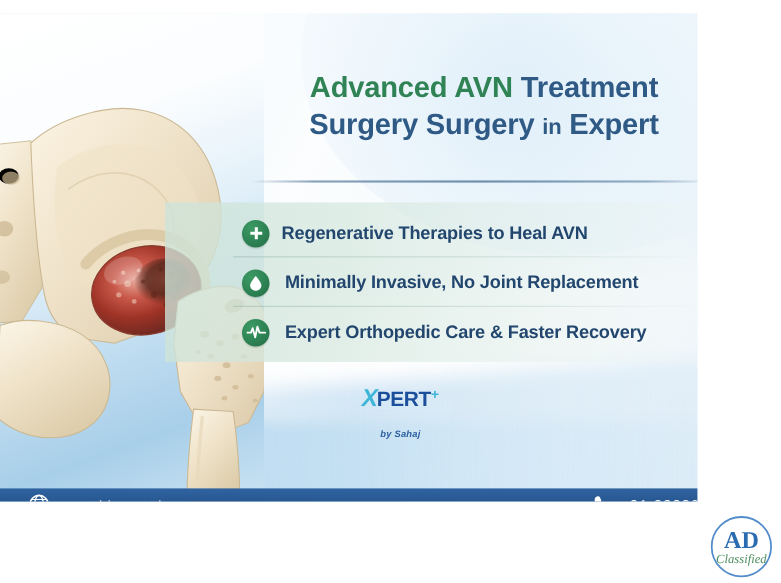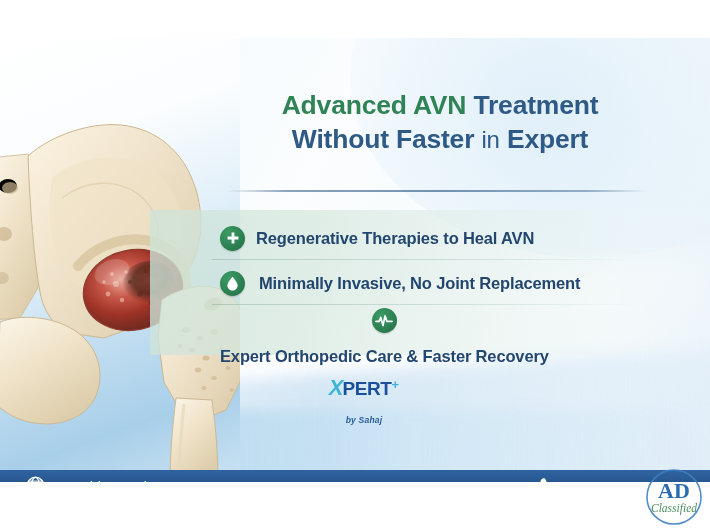--- a/index.html
+++ b/index.html
@@ -17,22 +17,22 @@
     position: relative;
     width: 710px;
     height: 530px;
     background: #ffffff;
   }
 
   
   .ad-banner {
     position: absolute;
     left: 0;
-    top: 38px;
-    width: 710px;
+    top: 12px;
+    width: 634px;
     height: 444px;
     overflow: hidden;
     background: linear-gradient(118deg,
         #eaf4fb 0%,
         #f4fafd 18%,
         #fbfdfe 40%,
         #f7fbfd 62%,
         #eef6fb 82%,
         #e3eef8 100%);
   }
@@ -104,22 +104,22 @@
   .headline-l2 {
     font-size: 26.5px;
     font-weight: bold;
     letter-spacing: -0.2px;
     margin-top: 4px;
     white-space: nowrap;
   }
   .hl-green { color: #2f8355; }
   .hl-blue  { color: #2e5a85; }
   .hl-small {
-    font-size: 24px;
-    font-weight: normal;
+    font-size: 20px;
+    font-weight: bold;
     color: #2e5a85;
   }
 
   .headline-rule {
     position: absolute;
     left: 227px; top: 152px;
     width: 420px; height: 2px;
     background: linear-gradient(90deg,
       rgba(46,90,133,0) 0%,
       rgba(46,90,133,.55) 14%,
@@ -143,21 +143,21 @@
   .benefit-row {
     position: absolute;
     left: 70px;
     display: flex;
     align-items: center;
     gap: 14px;
     height: 40px;
   }
   .benefit-row.r0 { top: 8px; gap: 11px; }
   .benefit-row.r1 { top: 53px; text-align: center; }
-  .benefit-row.r2 { top: 98px; flex-direction: column; }
+  .benefit-row.r2 { top: 98px; }
 
   .benefit-sep {
     position: absolute;
     left: 62px;
     width: 430px;
     height: 1px;
     background: linear-gradient(90deg, rgba(140,175,160,.50) 0%, rgba(150,185,170,.30) 65%, rgba(160,195,180,0) 100%);
   }
   .benefit-sep.s0 { top: 49px; }
   .benefit-sep.s1 { top: 94px; }
@@ -396,21 +396,21 @@
         <path d="M 184,366 C 181,396 179,420 179,444" fill="none" stroke="#e7d9bc" stroke-width="3" opacity=".8"></path>
       </svg>
     </div>
 
     <div class="headline">
       <div class="headline-l1">
         <span class="hl-green">Advanced AVN</span>
         <span class="hl-blue">Treatment</span>
       </div>
       <div class="headline-l2">
-        <span class="hl-blue">Without Faster</span>
+        <span class="hl-blue">Surgery Surgery</span>
         <span class="hl-small">in</span>
         <span class="hl-blue">Expert</span>
       </div>
     </div>
     <div class="headline-rule"></div>
 
     <div class="benefits">
 
       <div class="benefit-sep s0"></div>
       <div class="benefit-sep s1"></div>

